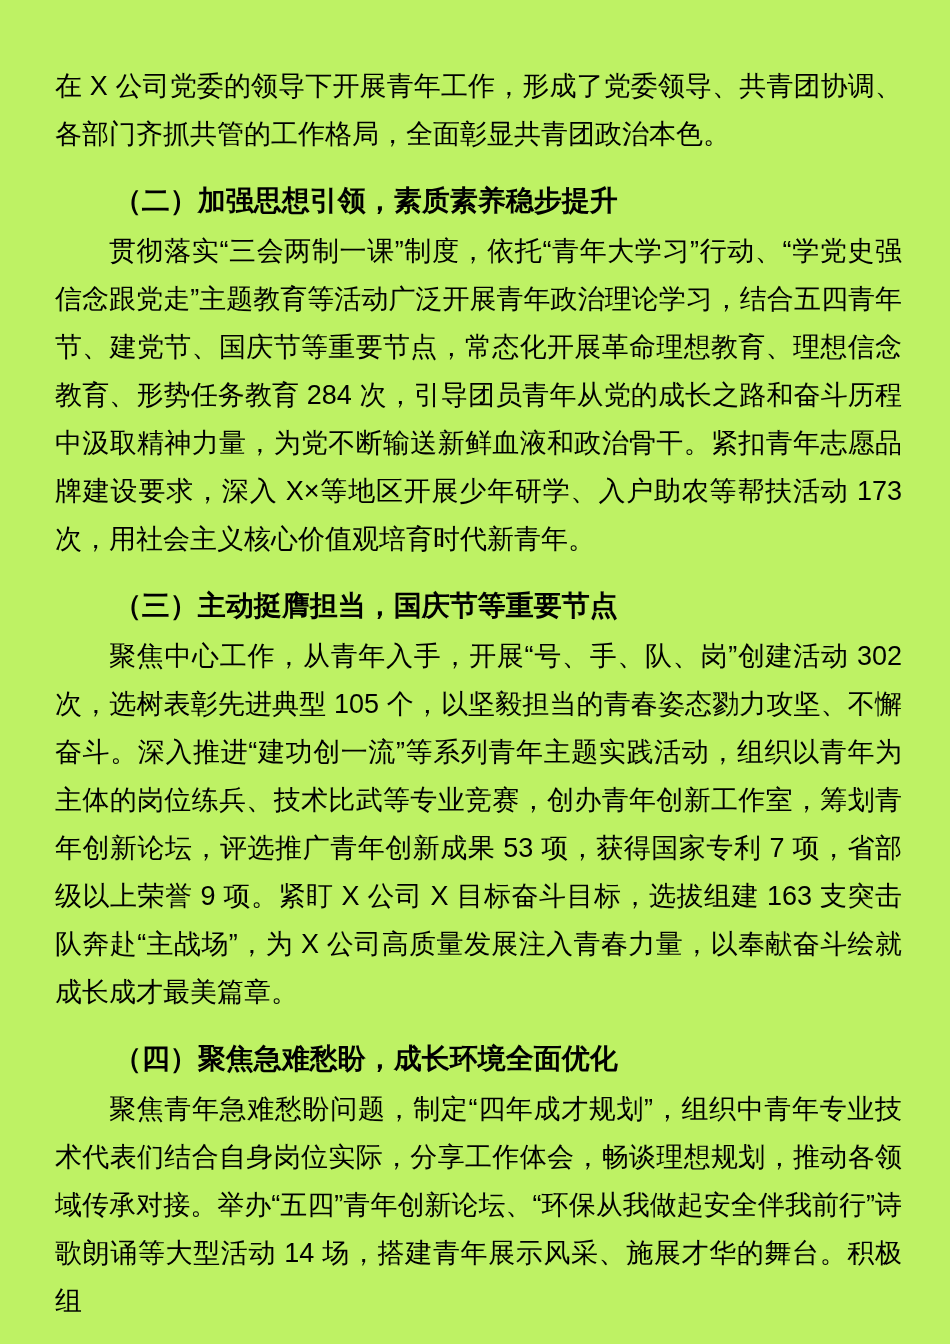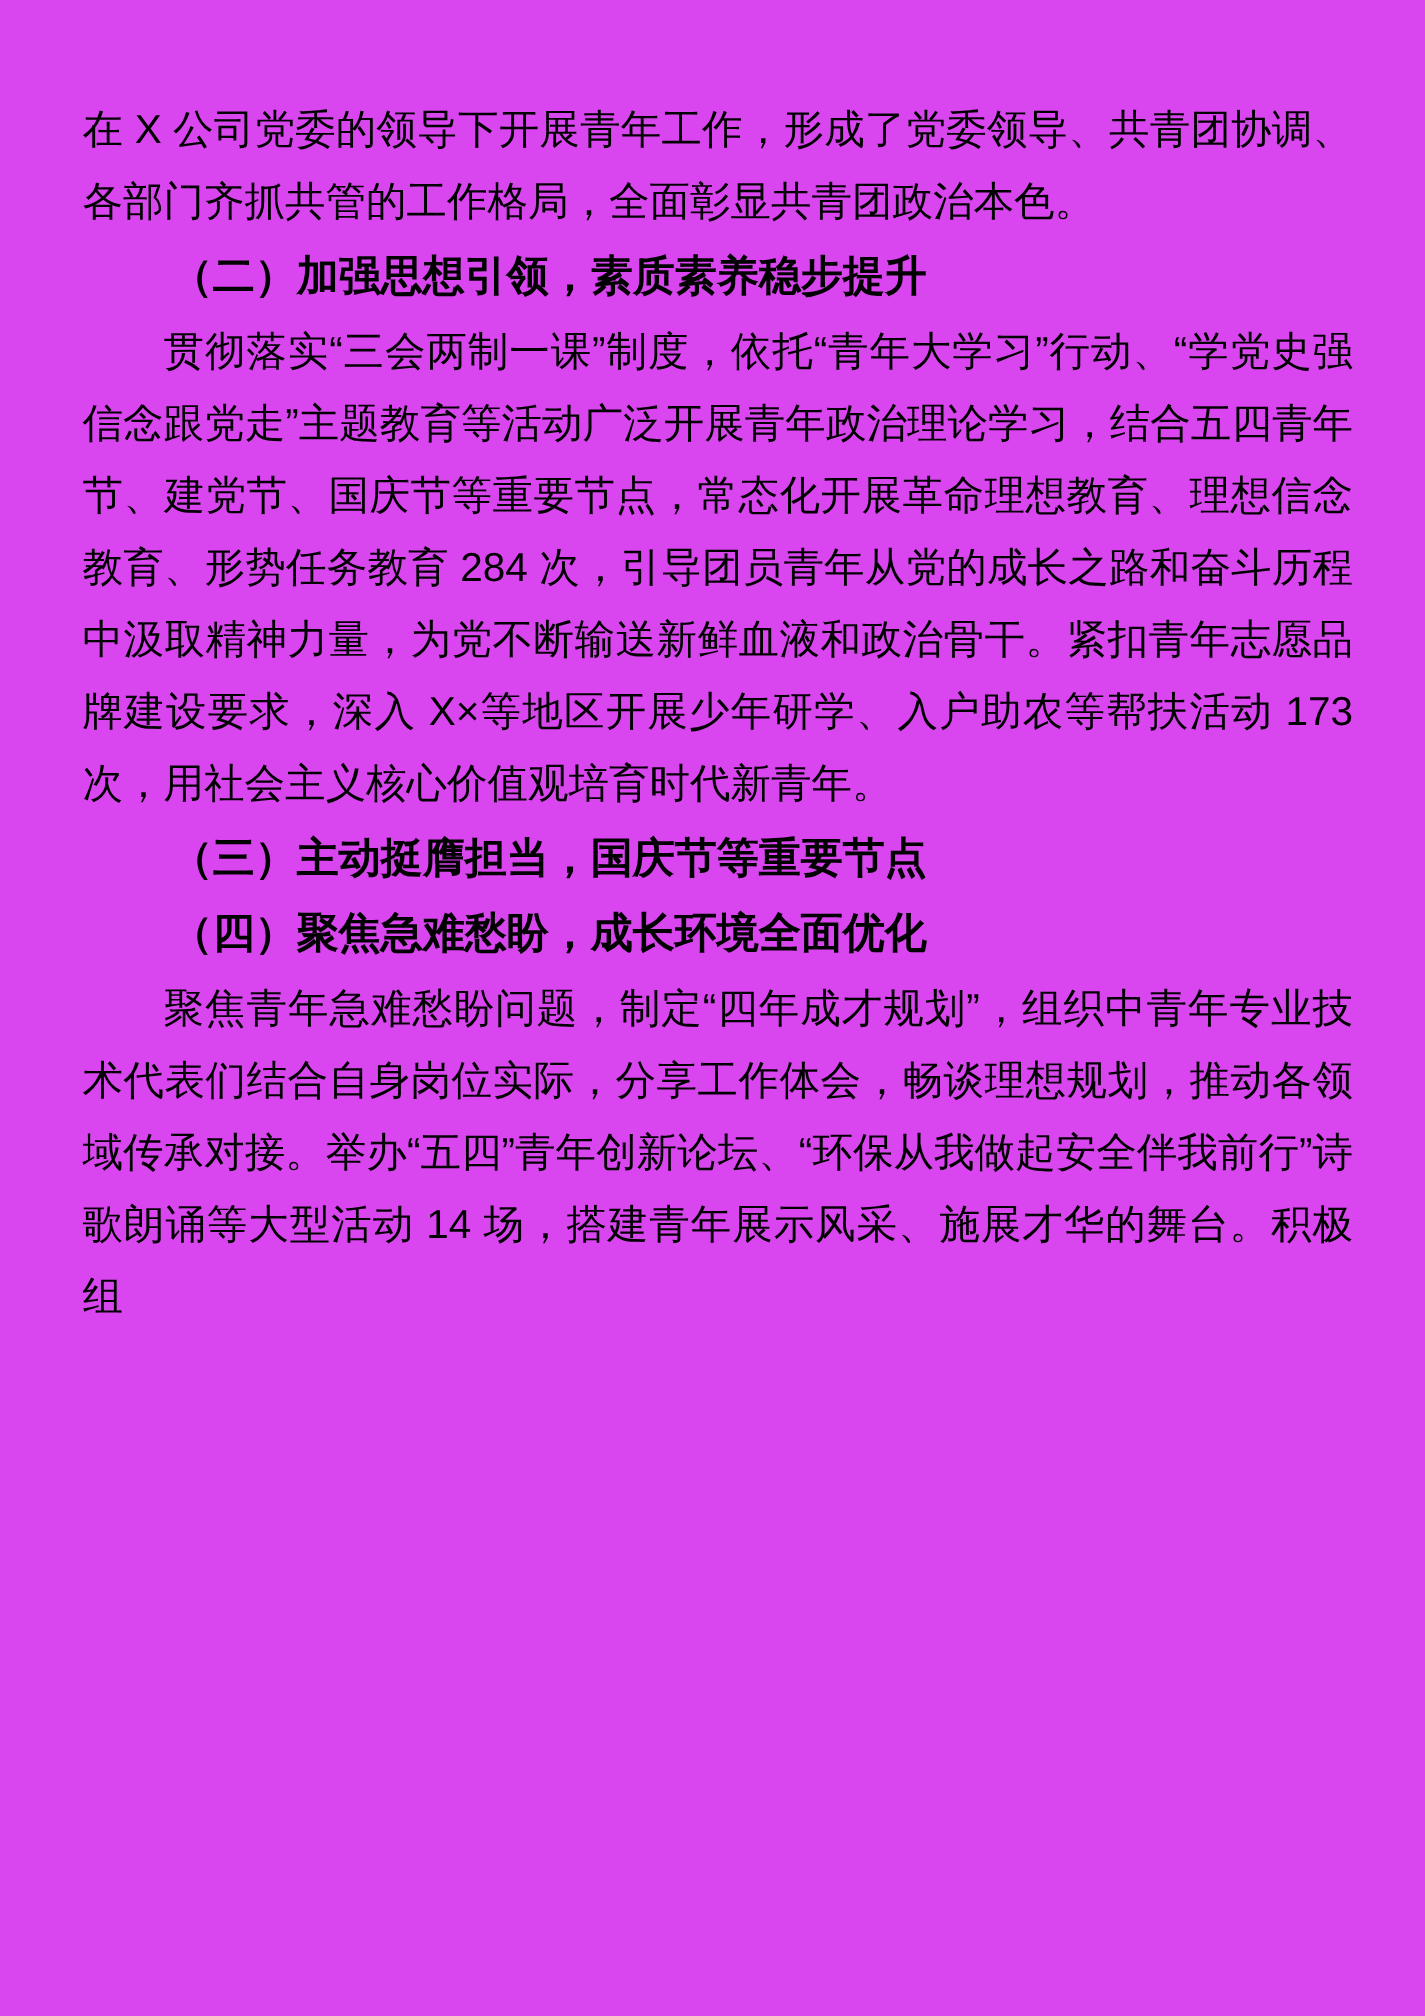--- a/index.html
+++ b/index.html
@@ -11,40 +11,40 @@
     width: 950px;
     height: 1344px;
     overflow: hidden;
     font-family: "Liberation Sans", "DejaVu Sans", sans-serif;
   }
   .page {
     box-sizing: border-box;
     width: 950px;
     height: 1344px;
     padding: 62px 48px 0 55px;
-    background: #d946ef;
+    background: #bef264;
     color: #000000;
   }
   .doc-text {
     font-size: 27px;
     line-height: 48px;
     color: #000000;
     text-align: justify;
     text-justify: inter-ideograph;
     letter-spacing: 0px;
   }
   p.para {
     margin: 0;
     text-indent: 2em;
   }
   p.para.no-indent {
     text-indent: 0;
   }
   h3.heading {
-    margin: 2px 0 2px 0;
+    margin: 19px 0 2px 0;
     font-size: 28px;
     line-height: 48px;
     font-weight: 700;
     text-indent: 2.1em;
     text-align: left;
     color: #000000;
   }
 </style>
 </head>
 <body>
@@ -52,18 +52,19 @@
 <div class="page doc-text">
 
   <p class="para no-indent">在 X 公司党委的领导下开展青年工作，形成了党委领导、共青团协调、各部门齐抓共管的工作格局，全面彰显共青团政治本色。</p>
 
   <h3 class="heading">（二）加强思想引领，素质素养稳步提升</h3>
 
   <p class="para">贯彻落实“三会两制一课”制度，依托“青年大学习”行动、“学党史强信念跟党走”主题教育等活动广泛开展青年政治理论学习，结合五四青年节、建党节、国庆节等重要节点，常态化开展革命理想教育、理想信念教育、形势任务教育 284 次，引导团员青年从党的成长之路和奋斗历程中汲取精神力量，为党不断输送新鲜血液和政治骨干。紧扣青年志愿品牌建设要求，深入 X×等地区开展少年研学、入户助农等帮扶活动 173 次，用社会主义核心价值观培育时代新青年。</p>
 
   <h3 class="heading">（三）主动挺膺担当，国庆节等重要节点</h3>
 
+  <p class="para">聚焦中心工作，从青年入手，开展“号、手、队、岗”创建活动 302 次，选树表彰先进典型 105 个，以坚毅担当的青春姿态勠力攻坚、不懈奋斗。深入推进“建功创一流”等系列青年主题实践活动，组织以青年为主体的岗位练兵、技术比武等专业竞赛，创办青年创新工作室，筹划青年创新论坛，评选推广青年创新成果 53 项，获得国家专利 7 项，省部级以上荣誉 9 项。紧盯 X 公司 X 目标奋斗目标，选拔组建 163 支突击队奔赴“主战场”，为 X 公司高质量发展注入青春力量，以奉献奋斗绘就成长成才最美篇章。</p>
 
   <h3 class="heading">（四）聚焦急难愁盼，成长环境全面优化</h3>
 
   <p class="para">聚焦青年急难愁盼问题，制定“四年成才规划”，组织中青年专业技术代表们结合自身岗位实际，分享工作体会，畅谈理想规划，推动各领域传承对接。举办“五四”青年创新论坛、“环保从我做起安全伴我前行”诗歌朗诵等大型活动 14 场，搭建青年展示风采、施展才华的舞台。积极组</p>
 
 </div>
 
 </body></html>

